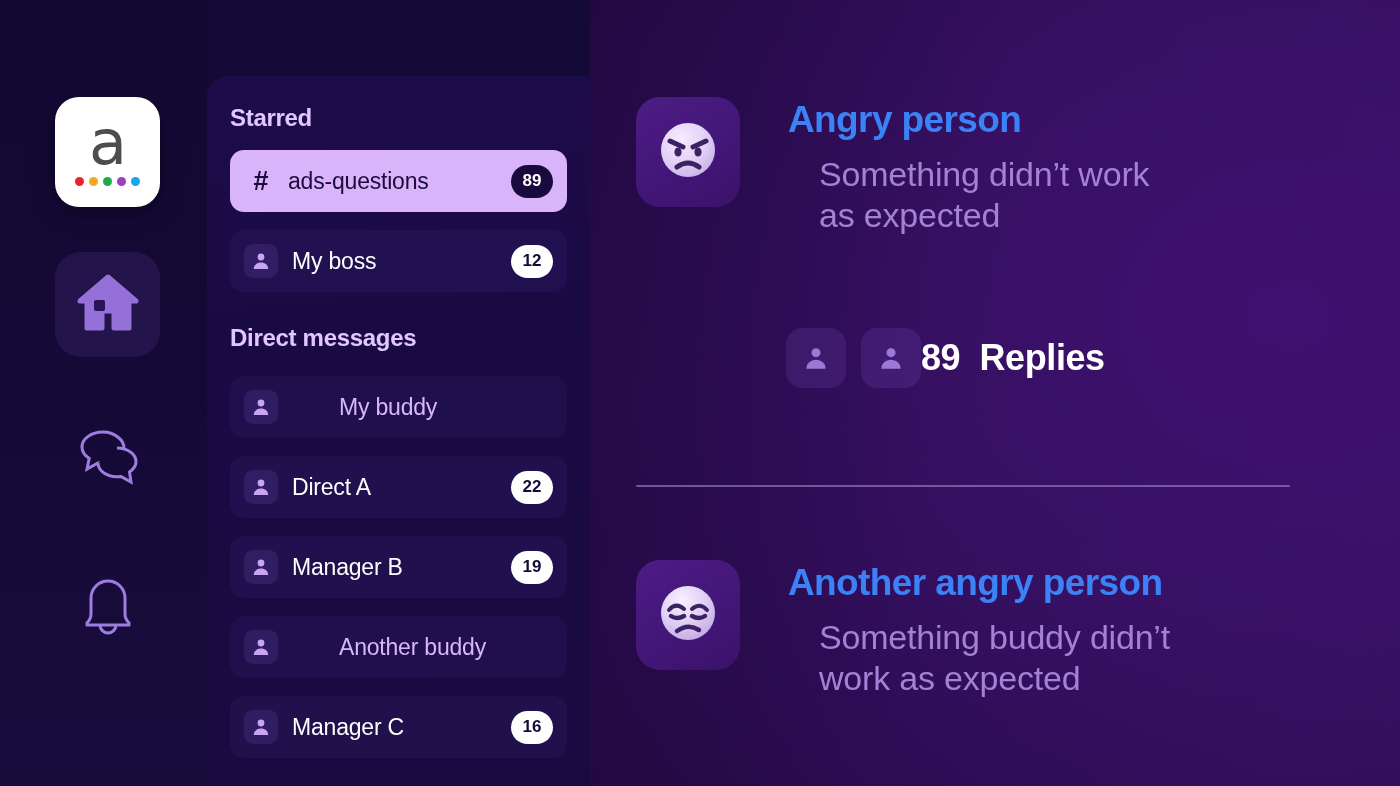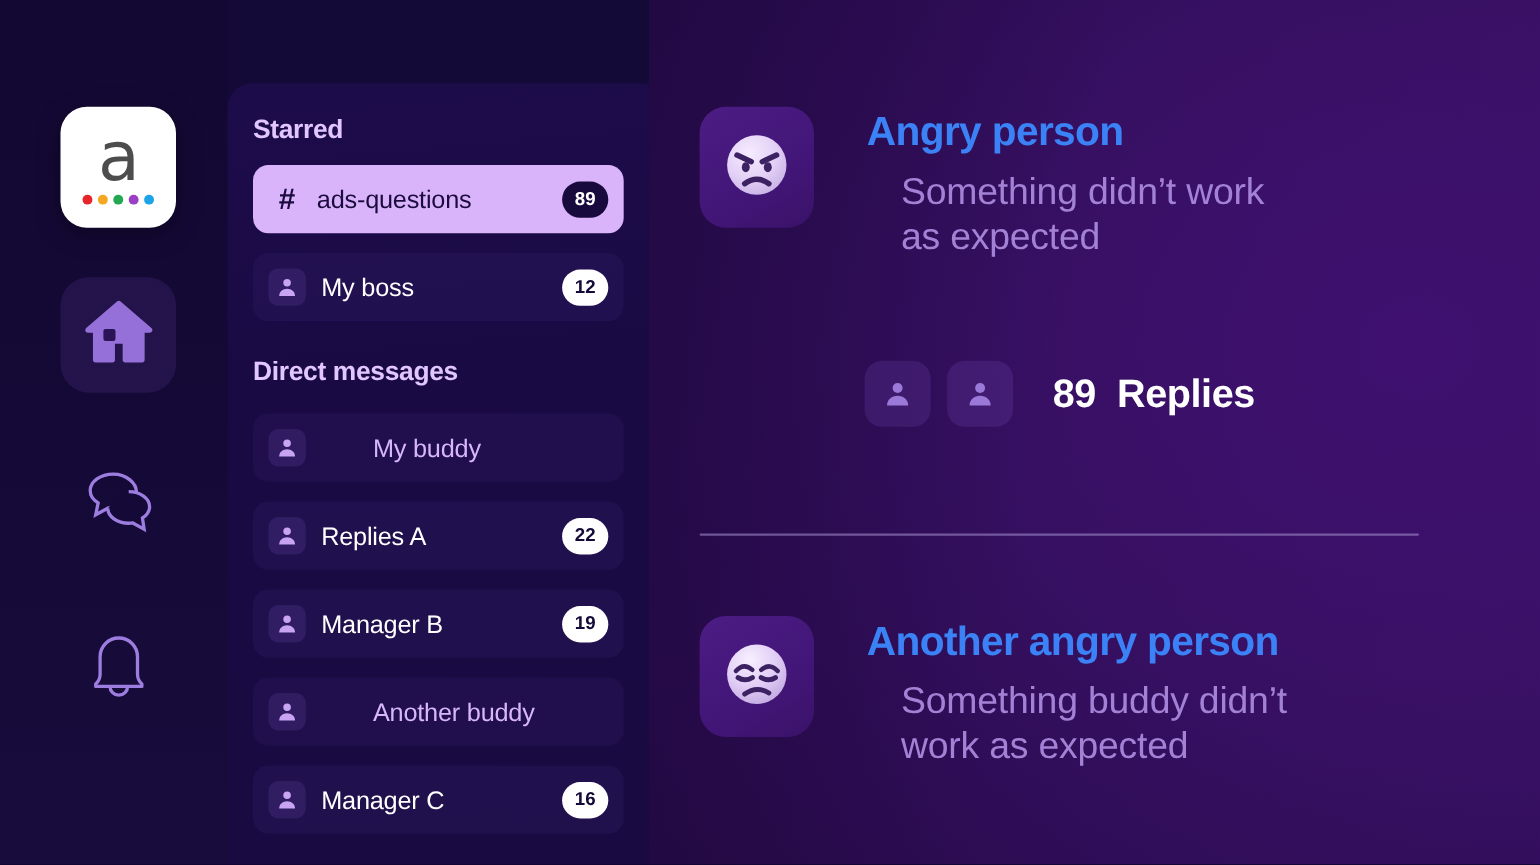--- a/index.html
+++ b/index.html
@@ -204,21 +204,20 @@
     align-items: center;
   }
   .avatar {
     width: 60px; height: 60px;
     border-radius: 16px;
     background: rgba(140,100,215,0.16);
     display: flex; align-items: center; justify-content: center;
   }
   .avatar + .avatar { margin-left: 15px; }
   .replies-count {
-    margin-left: 36px;
     font-size: 36px;
     font-weight: 700;
     color: #ffffff;
     letter-spacing: -0.4px;
     white-space: nowrap;
   }
 
   .divider {
     position: absolute;
     left: 636px; top: 485px;
@@ -313,21 +312,21 @@
       <span class="row-label">My buddy</span>
     </div>
 
     <div class="row">
       <span class="row-icon">
         <svg width="18" height="18" viewBox="0 0 18 18">
             <circle cx="9" cy="5" r="3.4" fill="#c9a4f5"></circle>
             <path d="M1.8 17c0-4 3.2-6.6 7.2-6.6s7.2 2.6 7.2 6.6z" fill="#c9a4f5"></path>
           </svg>
       </span>
-      <span class="row-label">Replies A</span>
+      <span class="row-label">Direct A</span>
       <span class="badge">22</span>
     </div>
 
     <div class="row">
       <span class="row-icon">
         <svg width="18" height="18" viewBox="0 0 18 18">
             <circle cx="9" cy="5" r="3.4" fill="#c9a4f5"></circle>
             <path d="M1.8 17c0-4 3.2-6.6 7.2-6.6s7.2 2.6 7.2 6.6z" fill="#c9a4f5"></path>
           </svg>
       </span>

